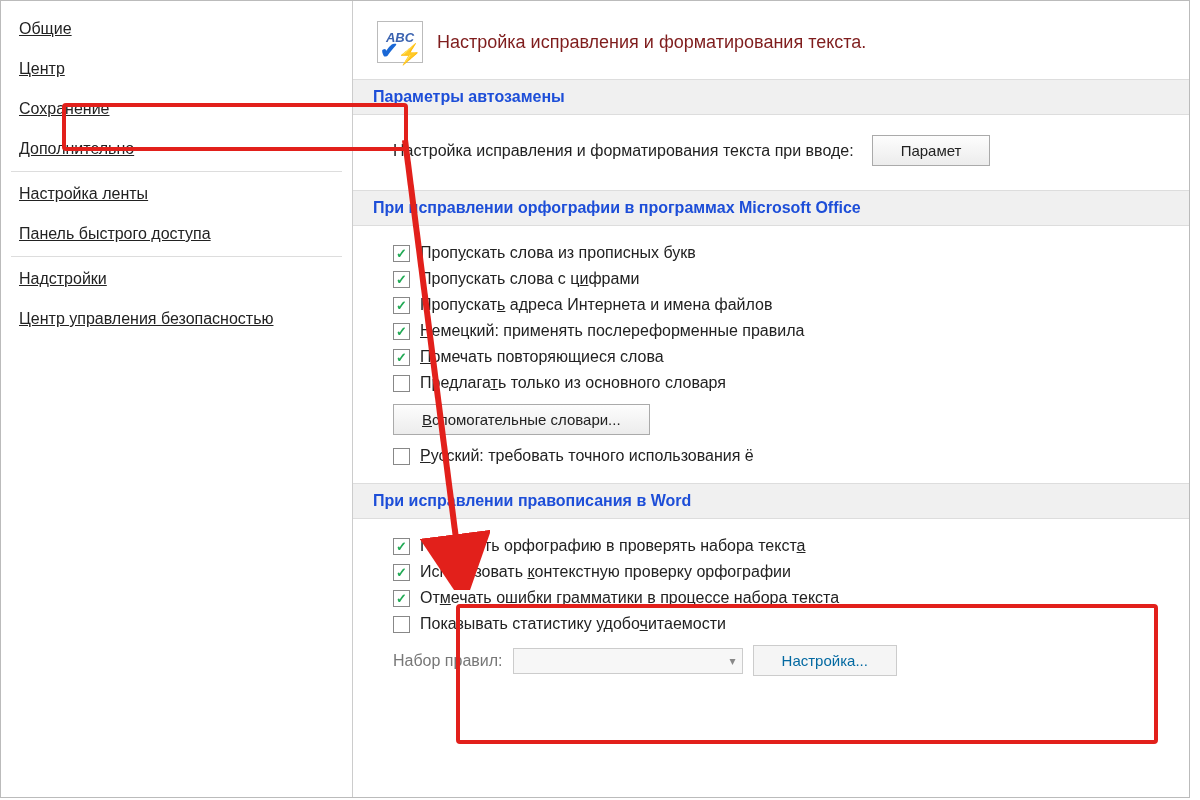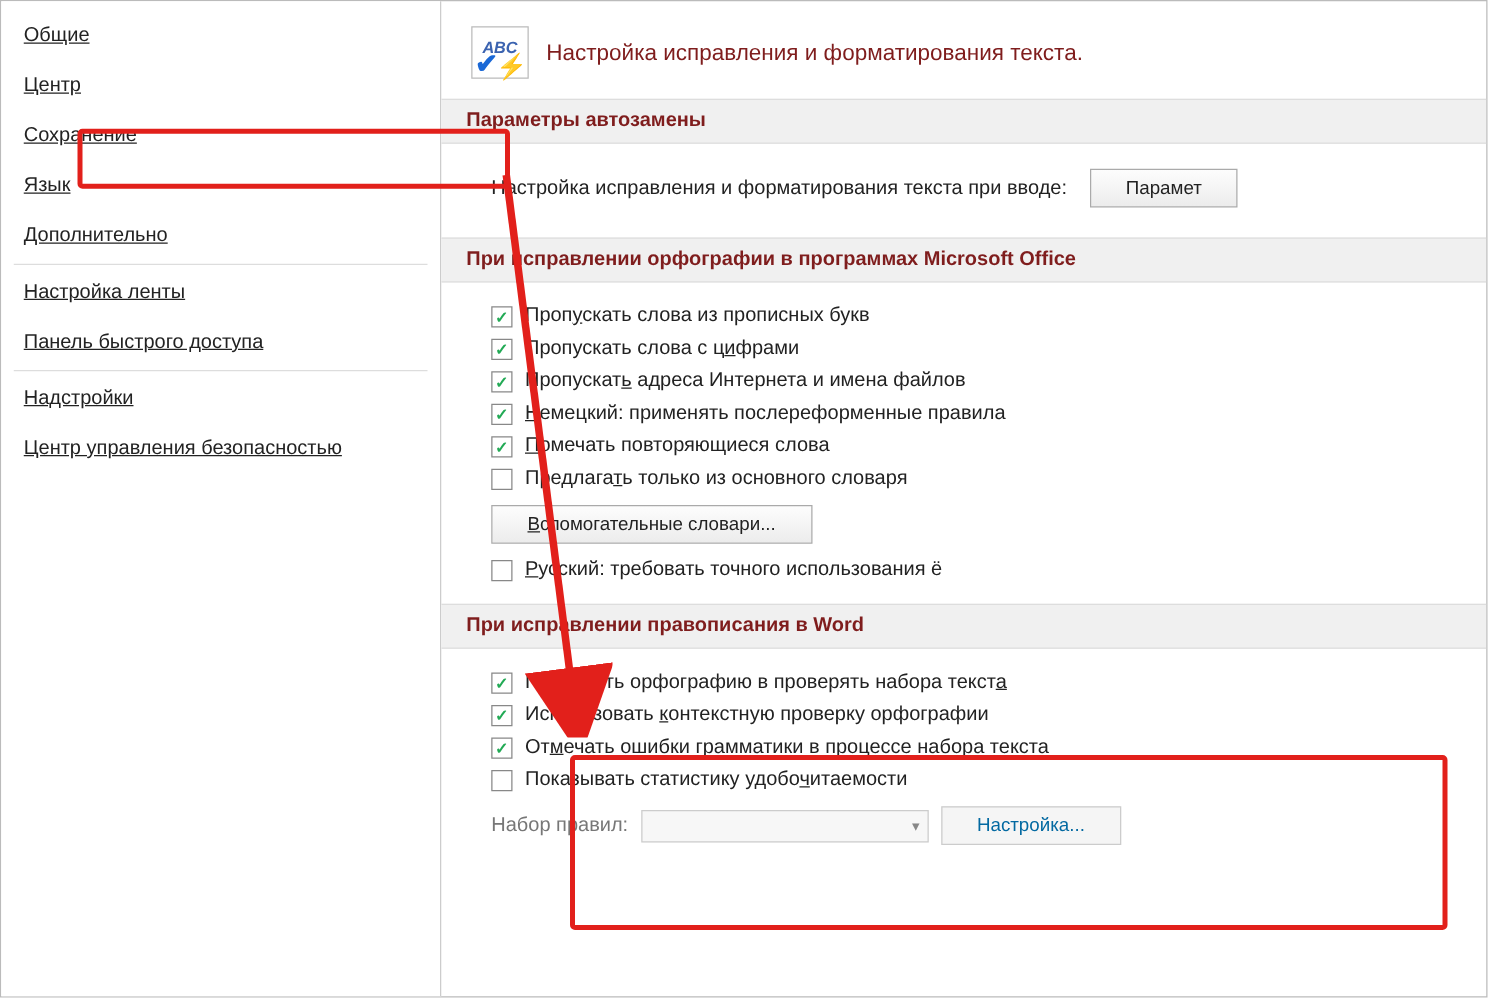--- a/index.html
+++ b/index.html
@@ -75,21 +75,21 @@
   .abc-icon .abc-text { font-weight: bold; font-size: 13px; color: #3b63b0; font-style: italic; line-height: 1; margin-top:-10px;}
   .abc-icon .check { position: absolute; left: 2px; bottom: -2px; color: #1a68d6; font-size: 22px; font-weight: bold; }
   .abc-icon .bolt { position: absolute; right: 0; bottom: -4px; color: #f0a400; font-size: 20px; }
   .header-title { font-size: 18px; color: #7f1d1d; }
   .section-header {
     background: #f0f0f0;
     border-top: 1px solid #ddd;
     border-bottom: 1px solid #ddd;
     padding: 8px 20px;
     font-size: 16px;
-    color: #7f1d1d;
+    color: #1d4ed8;
     font-weight: bold;
   }
   .section-body { padding: 14px 20px 14px 40px; }
   .row-line { display: flex; align-items: center; gap: 18px; padding: 6px 0 10px 0; }
   .row-text { font-size: 16px; color: #222; }
   .btn {
     background: linear-gradient(#fdfdfd, #ececec);
     border: 1px solid #aaa;
     padding: 6px 28px;
     font-size: 15px;
@@ -152,21 +152,20 @@
 </style>
 </head>
 <body>
 
 <div class="dialog">
 
   <div class="sidebar">
     <div class="sidebar-item">Общие</div>
     <div class="sidebar-item">Центр</div>
     <div class="sidebar-item">Сохранение</div>
-    <div class="sidebar-item">Язык</div>
     <div class="sidebar-item">Дополнительно</div>
     <div class="sidebar-sep"></div>
     <div class="sidebar-item">Настройка ленты</div>
     <div class="sidebar-item">Панель быстрого доступа</div>
     <div class="sidebar-sep"></div>
     <div class="sidebar-item">Надстройки</div>
     <div class="sidebar-item">Центр управления безопасностью</div>
   </div>
 
   <div class="content">

